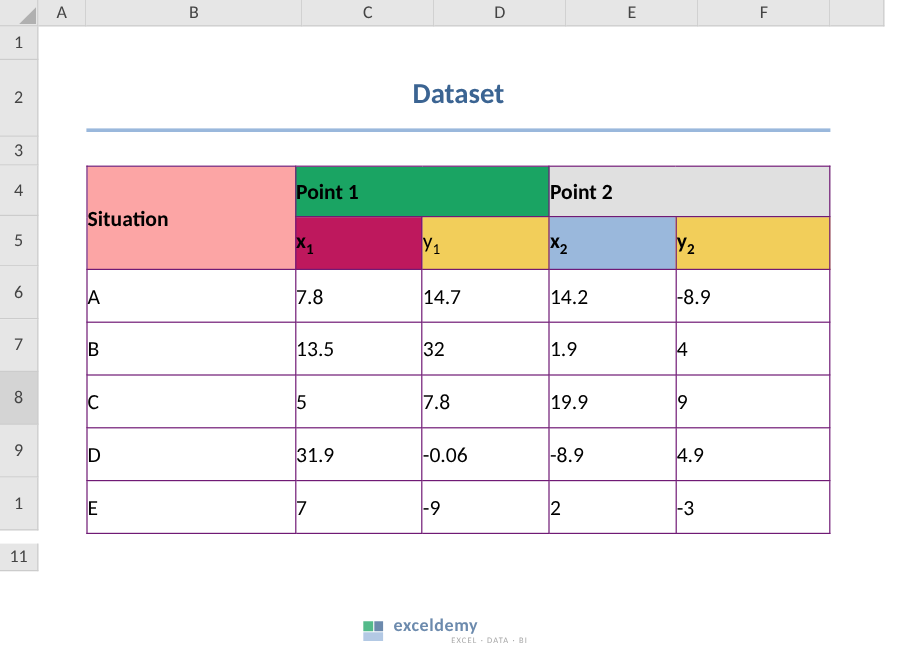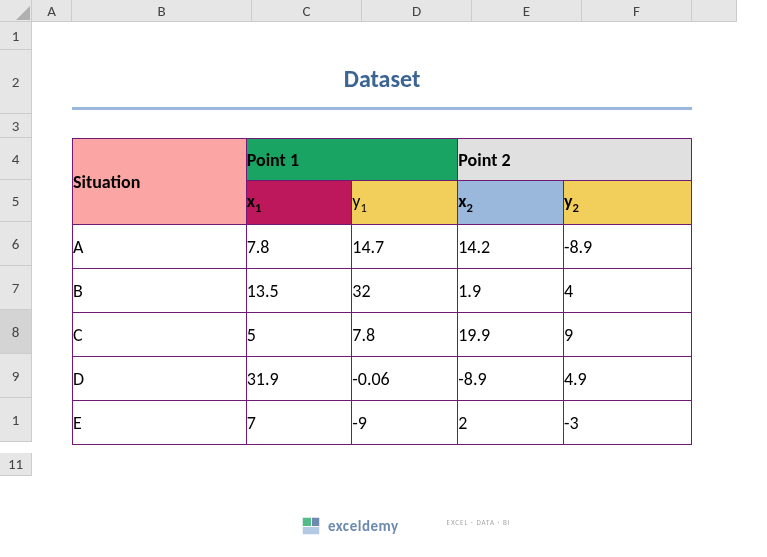--- a/index.html
+++ b/index.html
@@ -139,21 +139,21 @@
     gap: 6px;
     opacity: 0.75;
   }
   .wm-icon {
     width: 22px;
     height: 22px;
     position: relative;
   }
   .wm-text {
     display: flex;
-    flex-direction: row;
+    flex-direction: column;
     line-height: 1;
   }
   .wm-text .brand {
     font-weight: bold;
     color: #3b6492;
     font-size: 15px;
     letter-spacing: 0.5px;
   }
   .wm-text .tag {
     font-size: 7px;

